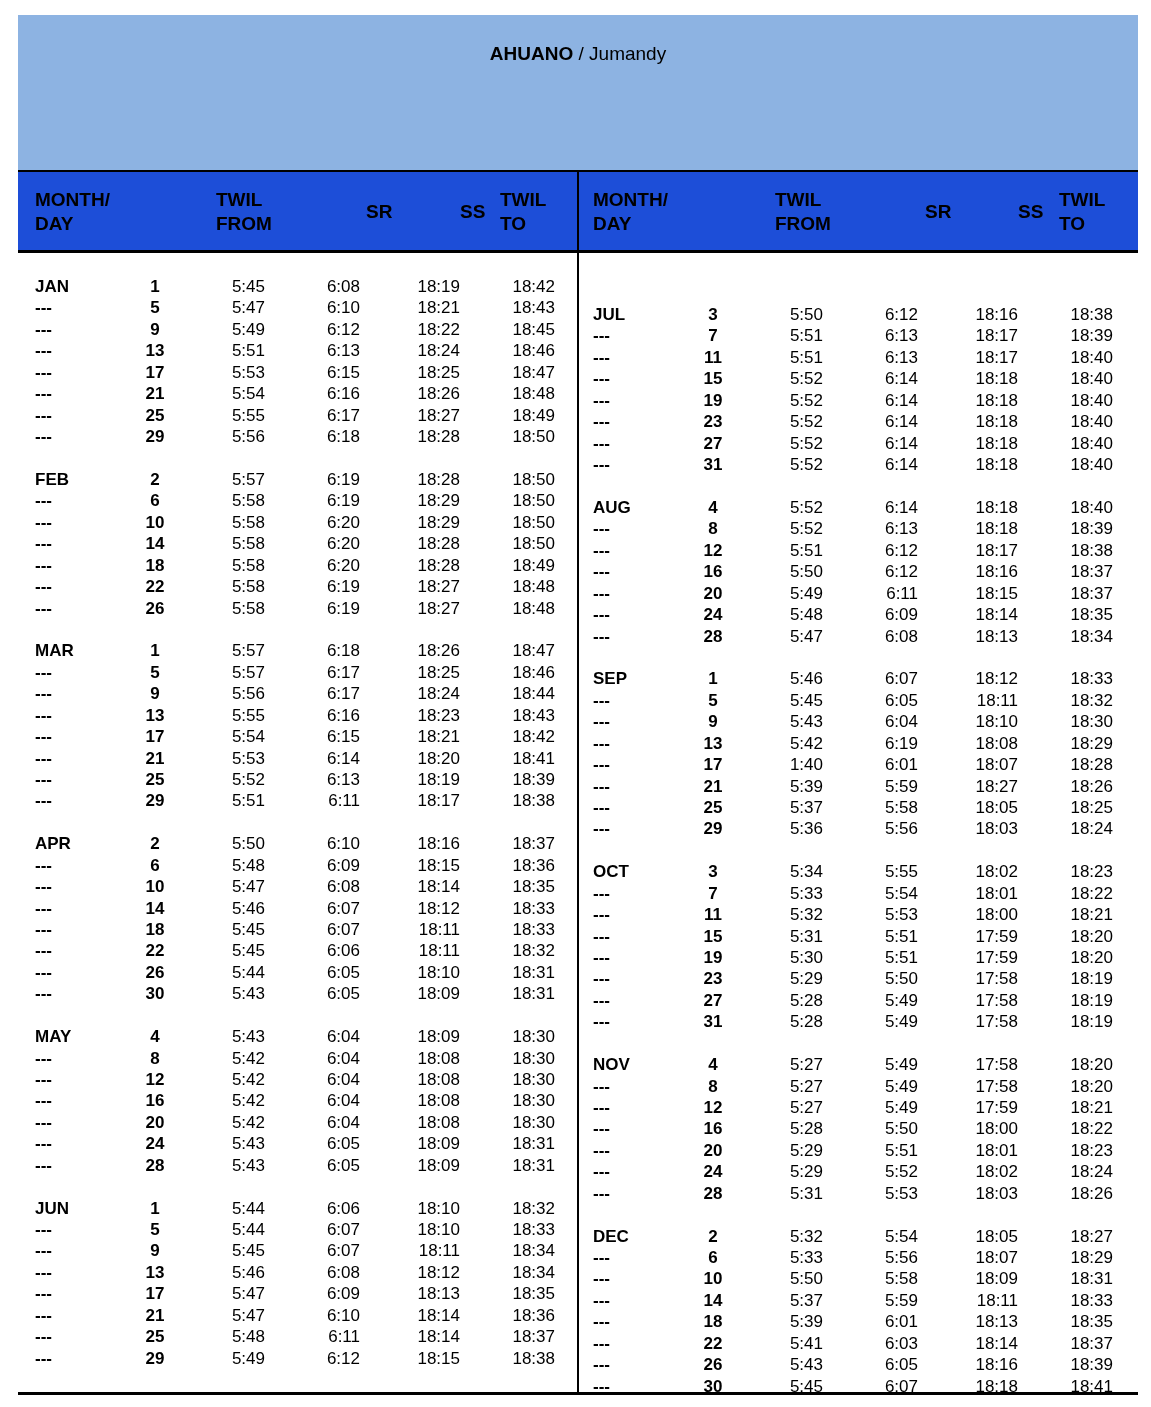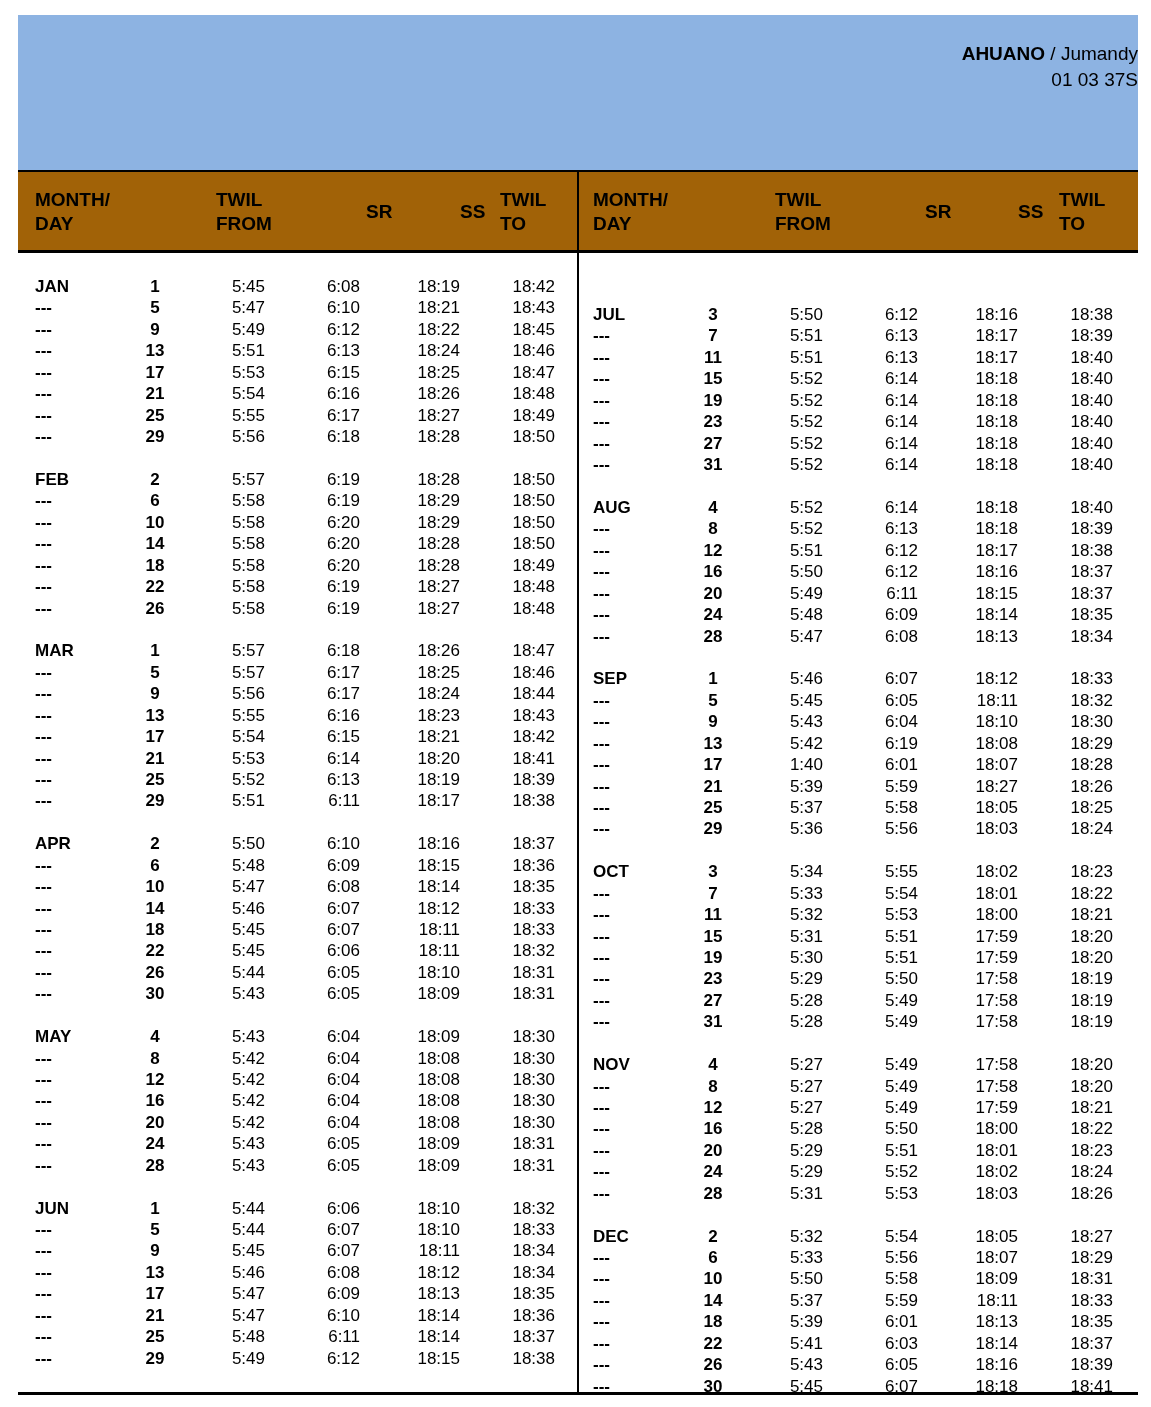--- a/index.html
+++ b/index.html
@@ -1,20 +1,20 @@
 <!DOCTYPE html>
 <html><head>
 <meta charset="utf-8">
 <style>
   html, body { margin: 0; padding: 0; background: #ffffff; }
   body { width: 1151px; height: 1407px; position: relative; font-family: "Liberation Sans", sans-serif; color: #000; overflow: hidden; }
   .frame { position: absolute; left: 18px; top: 15px; width: 1120px; }
-  .title-block { background: #8db3e2; height: 155px; text-align: right; padding-top: 26px; box-sizing: border-box; font-size: 19px; line-height: 25.5px; }
+  .title-block { background: #8db3e2; height: 155px; text-align: center; padding-top: 26px; box-sizing: border-box; font-size: 19px; line-height: 25.5px; }
   .title-block .bold { font-weight: bold; }
-  .hdr { position: relative; background: #a16207; height: 83px; border-top: 2px solid #000; border-bottom: 3px solid #000; box-sizing: border-box; }
+  .hdr { position: relative; background: #1d4ed8; height: 83px; border-top: 2px solid #000; border-bottom: 3px solid #000; box-sizing: border-box; }
   .hdr .col { position: absolute; top: 16px; font-weight: bold; font-size: 19px; line-height: 24px; }
   .hdr .col.single { top: 28px; margin-left: 38px; }
   .vline { position: absolute; left: 577px; top: 170px; width: 2px; height: 1225px; background: #000; }
   .bottom-line { position: absolute; left: 18px; top: 1392px; width: 1120px; height: 3px; background: #000; }
   .body-area { position: absolute; left: 0; top: 276px; width: 1151px; }
   .half { position: absolute; top: 0; width: 575px; }
   .half.left { left: 0; }
   .half.right { left: 558px; margin-top: 28px; }
   .month { margin-bottom: 21.4px; }
   .row { position: relative; height: 21.45px; font-size: 17px; line-height: 21px; }
@@ -27,21 +27,20 @@
   .c-tt { left: 490px; width: 65px; text-align: right; }
 </style>
 </head>
 <body>
 
 <div class="frame">
   <div class="title-block">
     <div>
       <span class="bold">AHUANO</span><span> / </span><span>Jumandy</span>
     </div>
-    <div>01 03 37S</div>
   </div>
 
   <div class="hdr">
 
     <div class="col" style="left:17px"><span>MONTH/</span><br><span>DAY</span></div>
     <div class="col" style="left:198px"><span>TWIL</span><br><span>FROM</span></div>
     <div class="col single" style="left:310px">SR</div>
     <div class="col single" style="left:404px">SS</div>
     <div class="col" style="left:482px"><span>TWIL</span><br><span>TO</span></div>
 

